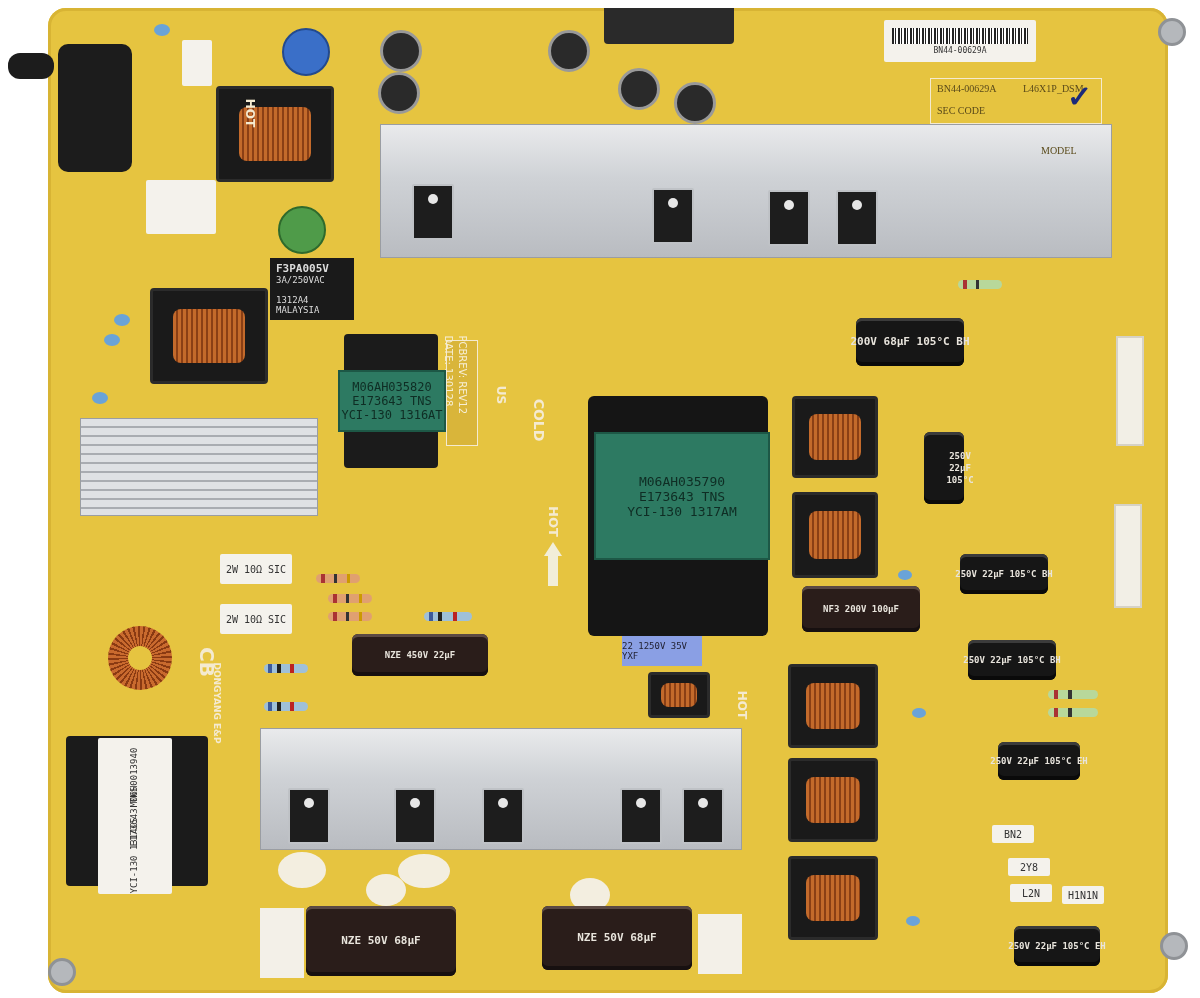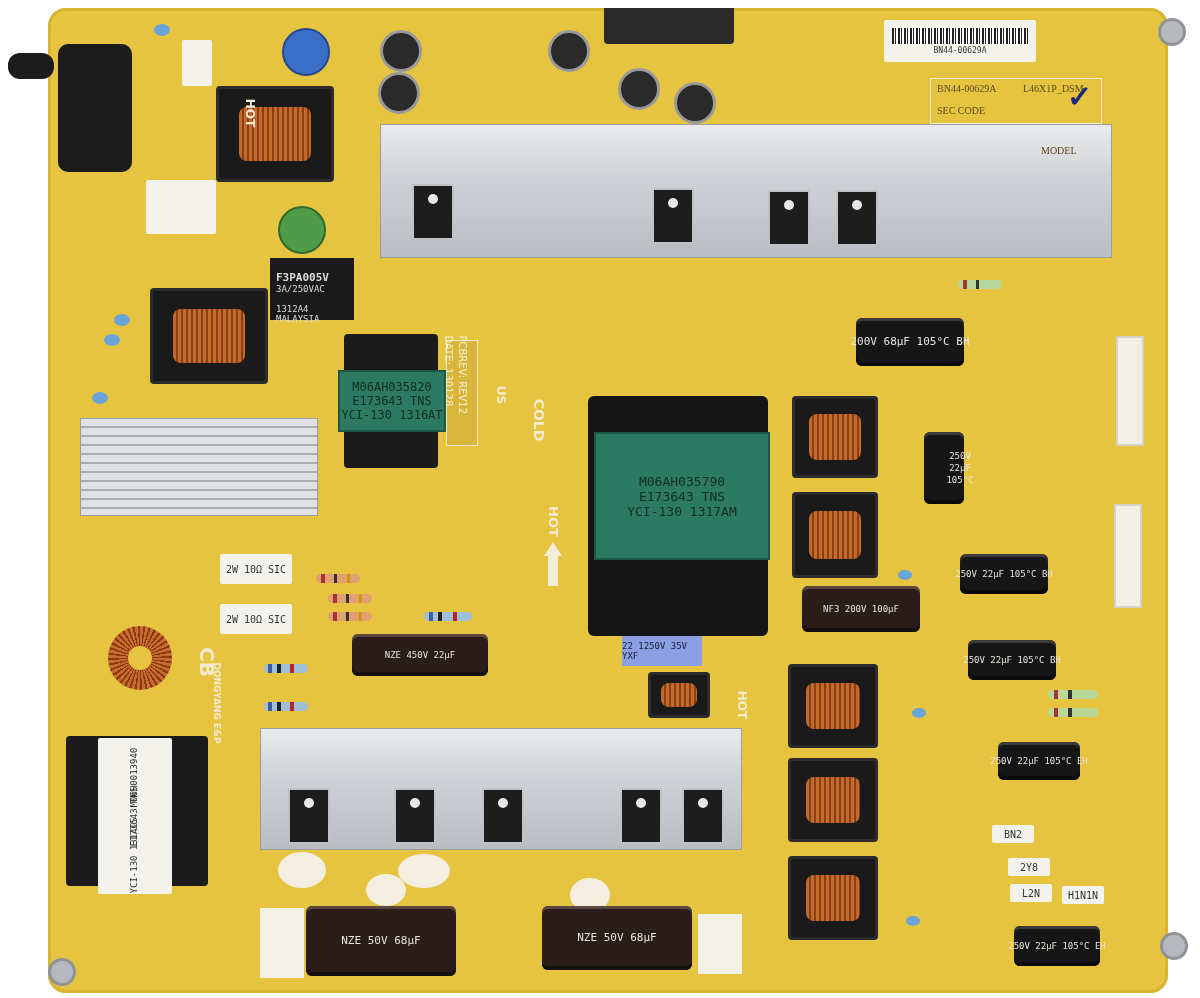--- a/index.html
+++ b/index.html
@@ -4,21 +4,21 @@
 <style>
   html, body { margin:0; padding:0; background:#ffffff; }
   body { width:1200px; height:998px; position:relative; overflow:hidden; font-family:"Liberation Sans", sans-serif; }
   .board { position:absolute; left:48px; top:8px; width:1120px; height:985px; background:#e6c440;
            border-radius:18px; box-shadow: inset 0 0 0 3px #d8b434; }
   .abs { position:absolute; }
   .heatsink { background:linear-gradient(180deg,#e9eaec 0%,#cfd2d6 40%,#b9bcc1 100%); border:1px solid #9a9da2; }
   .heatsink.fins { background:repeating-linear-gradient(180deg,#dfe1e4 0 7px,#a9acb1 7px 9px); }
   .mosfet { background:#1d1d1d; border:2px solid #bfc2c6; border-radius:2px; }
   .mosfet .hole { position:absolute; left:50%; top:8px; width:10px; height:10px; margin-left:-5px; border-radius:50%; background:#e7e7e7; }
-  .cap { background:#2a1d1a; color:#e8e4dc; border-radius:6px; font-family:"DejaVu Sans Mono", monospace; font-size:11px; font-weight:normal;
+  .cap { background:#2a1d1a; color:#e8e4dc; border-radius:6px; font-family:"DejaVu Sans Mono", monospace; font-size:11px; font-weight:bold;
          display:flex; align-items:center; justify-content:center; gap:18px; box-shadow: inset 0 3px 0 #5b4a44, inset 0 -4px 0 #171010; }
   .cap.black { background:#161616; box-shadow: inset 0 3px 0 #3b3b3b, inset 0 -4px 0 #0a0a0a; }
   .cap span { white-space:pre; text-align:center; line-height:12px; }
   .coil { background:#1a1a1a; border:3px solid #2b2b2b; border-radius:4px; }
   .coil .wind { position:absolute; left:18%; right:18%; top:20%; bottom:20%; border-radius:8px;
                background:repeating-linear-gradient(90deg,#c36a2b 0 3px,#8a3f15 3px 5px); }
   .xfmr-core { background:#2d7a62; color:#0f2d24; font-family:"DejaVu Sans Mono", monospace; font-size:12px; line-height:14px;
                display:flex; flex-direction:column; align-items:center; justify-content:center; border:2px solid #1d5846; }
   .label-white { background:#f4f2ec; color:#333; font-family:"DejaVu Sans Mono", monospace; font-size:10px;
                  display:flex; align-items:center; justify-content:center; border-radius:2px; }
@@ -44,21 +44,21 @@
   <div class="abs" style="left:230px;top:198px;width:44px;height:44px;border-radius:50%;background:#4f9b49;border:2px solid #2f6a2c;"></div>
   <div class="abs label-white" style="left:98px;top:172px;width:70px;height:54px;"></div>
 
   <div class="abs coil" style="left:168px;top:78px;width:112px;height:90px;">
       <div class="wind"></div>
     </div>
   <div class="abs coil" style="left:102px;top:280px;width:112px;height:90px;">
       <div class="wind"></div>
     </div>
 
-  <div class="abs" style="left:222px;top:250px;width:84px;height:62px;background:#1a1a1a;color:#ddd;font-family:'DejaVu Sans Mono',monospace;font-size:9px;padding:13px 6px;box-sizing:border-box;">
+  <div class="abs" style="left:222px;top:250px;width:84px;height:62px;background:#1a1a1a;color:#ddd;font-family:'DejaVu Sans Mono',monospace;font-size:9px;padding:4px 6px;box-sizing:border-box;">
     <div style="font-size:11px;font-weight:bold;">F3PA005V</div>
     <div>3A/250VAC</div>
     <div style="margin-top:10px;">1312A4 MALAYSIA</div>
   </div>
 
   <div class="abs heatsink fins" style="left:32px;top:410px;width:236px;height:96px;"></div>
 
   <div class="abs heatsink" style="left:332px;top:116px;width:730px;height:132px;"></div>
   <div class="abs mosfet" style="left:364px;top:176px;width:38px;height:52px;">
       <div class="hole"></div>

